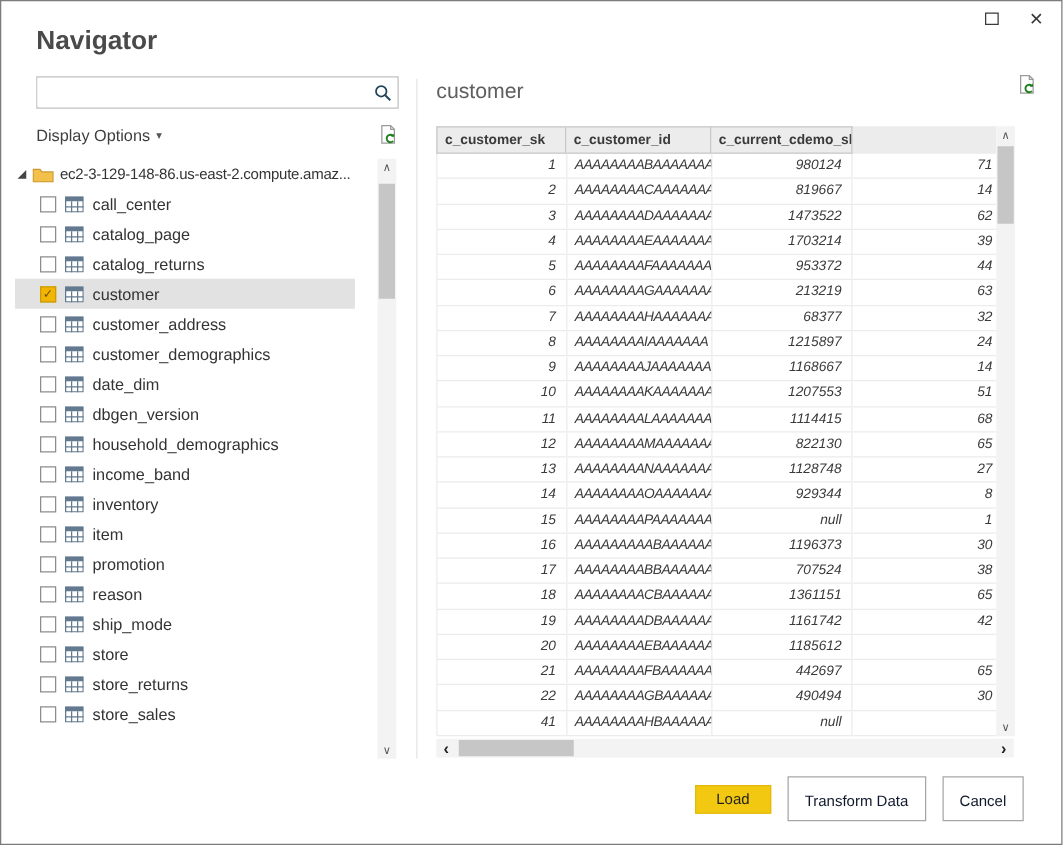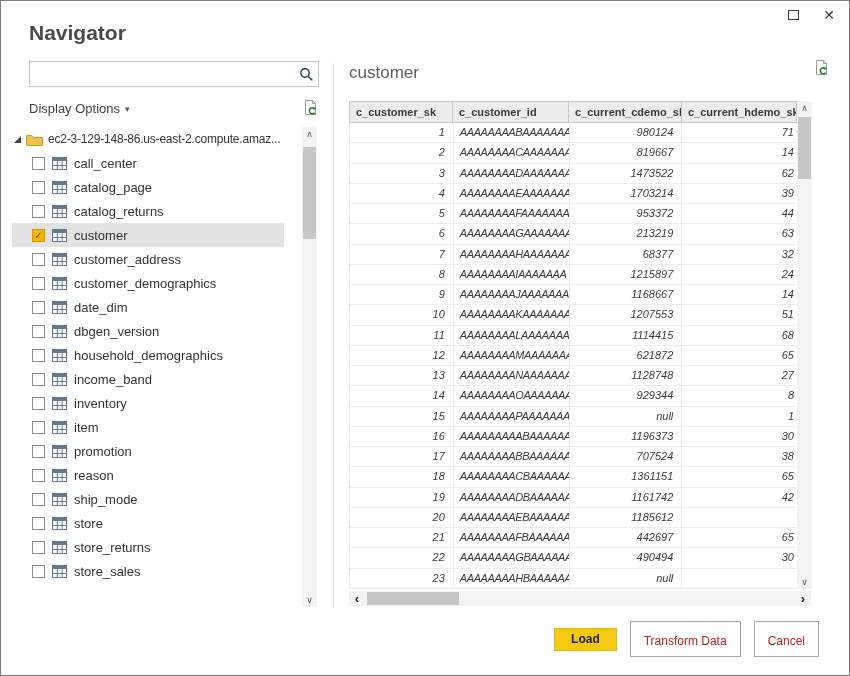--- a/index.html
+++ b/index.html
@@ -78,24 +78,24 @@
   .c0{width:104px;}
   .c1{width:116px;}
   .c2{width:113px;}
   .c3{width:115px;}
   .cell.c0,.cell.c2,.cell.c3{font-style:italic;text-align:right;padding-right:8px;}
   .cell.c3{padding-right:3px;border-right:none;}
   .cell.c1{padding-left:6px;letter-spacing:-0.4px;font-style:italic;}
 
   
   .footer{position:absolute;right:30px;bottom:18px;display:flex;gap:13px;align-items:center;}
-  .btn{height:36px;font-size:12px;color:#b91c1c;background:#fff;border:1px solid #a6a6a6;padding:12px 13px;
+  .btn{height:36px;font-size:12px;color:#0f172a;background:#fff;border:1px solid #a6a6a6;padding:12px 13px;
     font-family:"Liberation Sans","DejaVu Sans",sans-serif;}
   .btn-load{height:23px;font-size:12px;color:#1f1f1f;background:#f2c811;border:1px solid #e3ba0a;padding:0 16px;
-    font-family:"Liberation Sans","DejaVu Sans",sans-serif;font-weight:bold;}
+    font-family:"Liberation Sans","DejaVu Sans",sans-serif;}
 </style>
 </head>
 <body>
 
 <div class="dialog">
 
   <div class="win-controls">
     <span class="win-btn">
         <span class="max-glyph"></span>
       </span>
@@ -395,21 +395,20 @@
         <path d="M12.4 9.6 a3 3 0 1 0 0.2 4.2" fill="none" stroke="#1e7e1e" stroke-width="1.5"></path>
         <path d="M13.4 7.8 v2.6 h-2.6 z" fill="#1e7e1e"></path>
       </svg>
   </span>
 
   <div class="grid">
     <div class="grid-header">
         <div class="hcell c0">c_customer_sk</div>
         <div class="hcell c1">c_customer_id</div>
         <div class="hcell c2">c_current_cdemo_sk</div>
-        <div class="hcell c3">c_current_hdemo_sk</div>
       </div>
     <div class="grid-body">
         <div class="grow">
           <div class="cell c0">1</div>
           <div class="cell c1">AAAAAAAABAAAAAAA</div>
           <div class="cell c2">980124</div>
           <div class="cell c3">71</div>
         </div>
         <div class="grow">
           <div class="cell c0">2</div>
@@ -467,21 +466,21 @@
         </div>
         <div class="grow">
           <div class="cell c0">11</div>
           <div class="cell c1">AAAAAAAALAAAAAAA</div>
           <div class="cell c2">1114415</div>
           <div class="cell c3">68</div>
         </div>
         <div class="grow">
           <div class="cell c0">12</div>
           <div class="cell c1">AAAAAAAAMAAAAAAA</div>
-          <div class="cell c2">621872</div>
+          <div class="cell c2">822130</div>
           <div class="cell c3">65</div>
         </div>
         <div class="grow">
           <div class="cell c0">13</div>
           <div class="cell c1">AAAAAAAANAAAAAAA</div>
           <div class="cell c2">1128748</div>
           <div class="cell c3">27</div>
         </div>
         <div class="grow">
           <div class="cell c0">14</div>
@@ -531,21 +530,21 @@
           <div class="cell c2">442697</div>
           <div class="cell c3">65</div>
         </div>
         <div class="grow">
           <div class="cell c0">22</div>
           <div class="cell c1">AAAAAAAAGBAAAAAA</div>
           <div class="cell c2">490494</div>
           <div class="cell c3">30</div>
         </div>
         <div class="grow">
-          <div class="cell c0">23</div>
+          <div class="cell c0">41</div>
           <div class="cell c1">AAAAAAAAHBAAAAAA</div>
           <div class="cell c2">null</div>
           <div class="cell c3"></div>
         </div>
       </div>
   </div>
 
   <div class="vscroll grid-vscroll">
     <span class="arr up">∧</span>
     <span class="thumb"></span>

